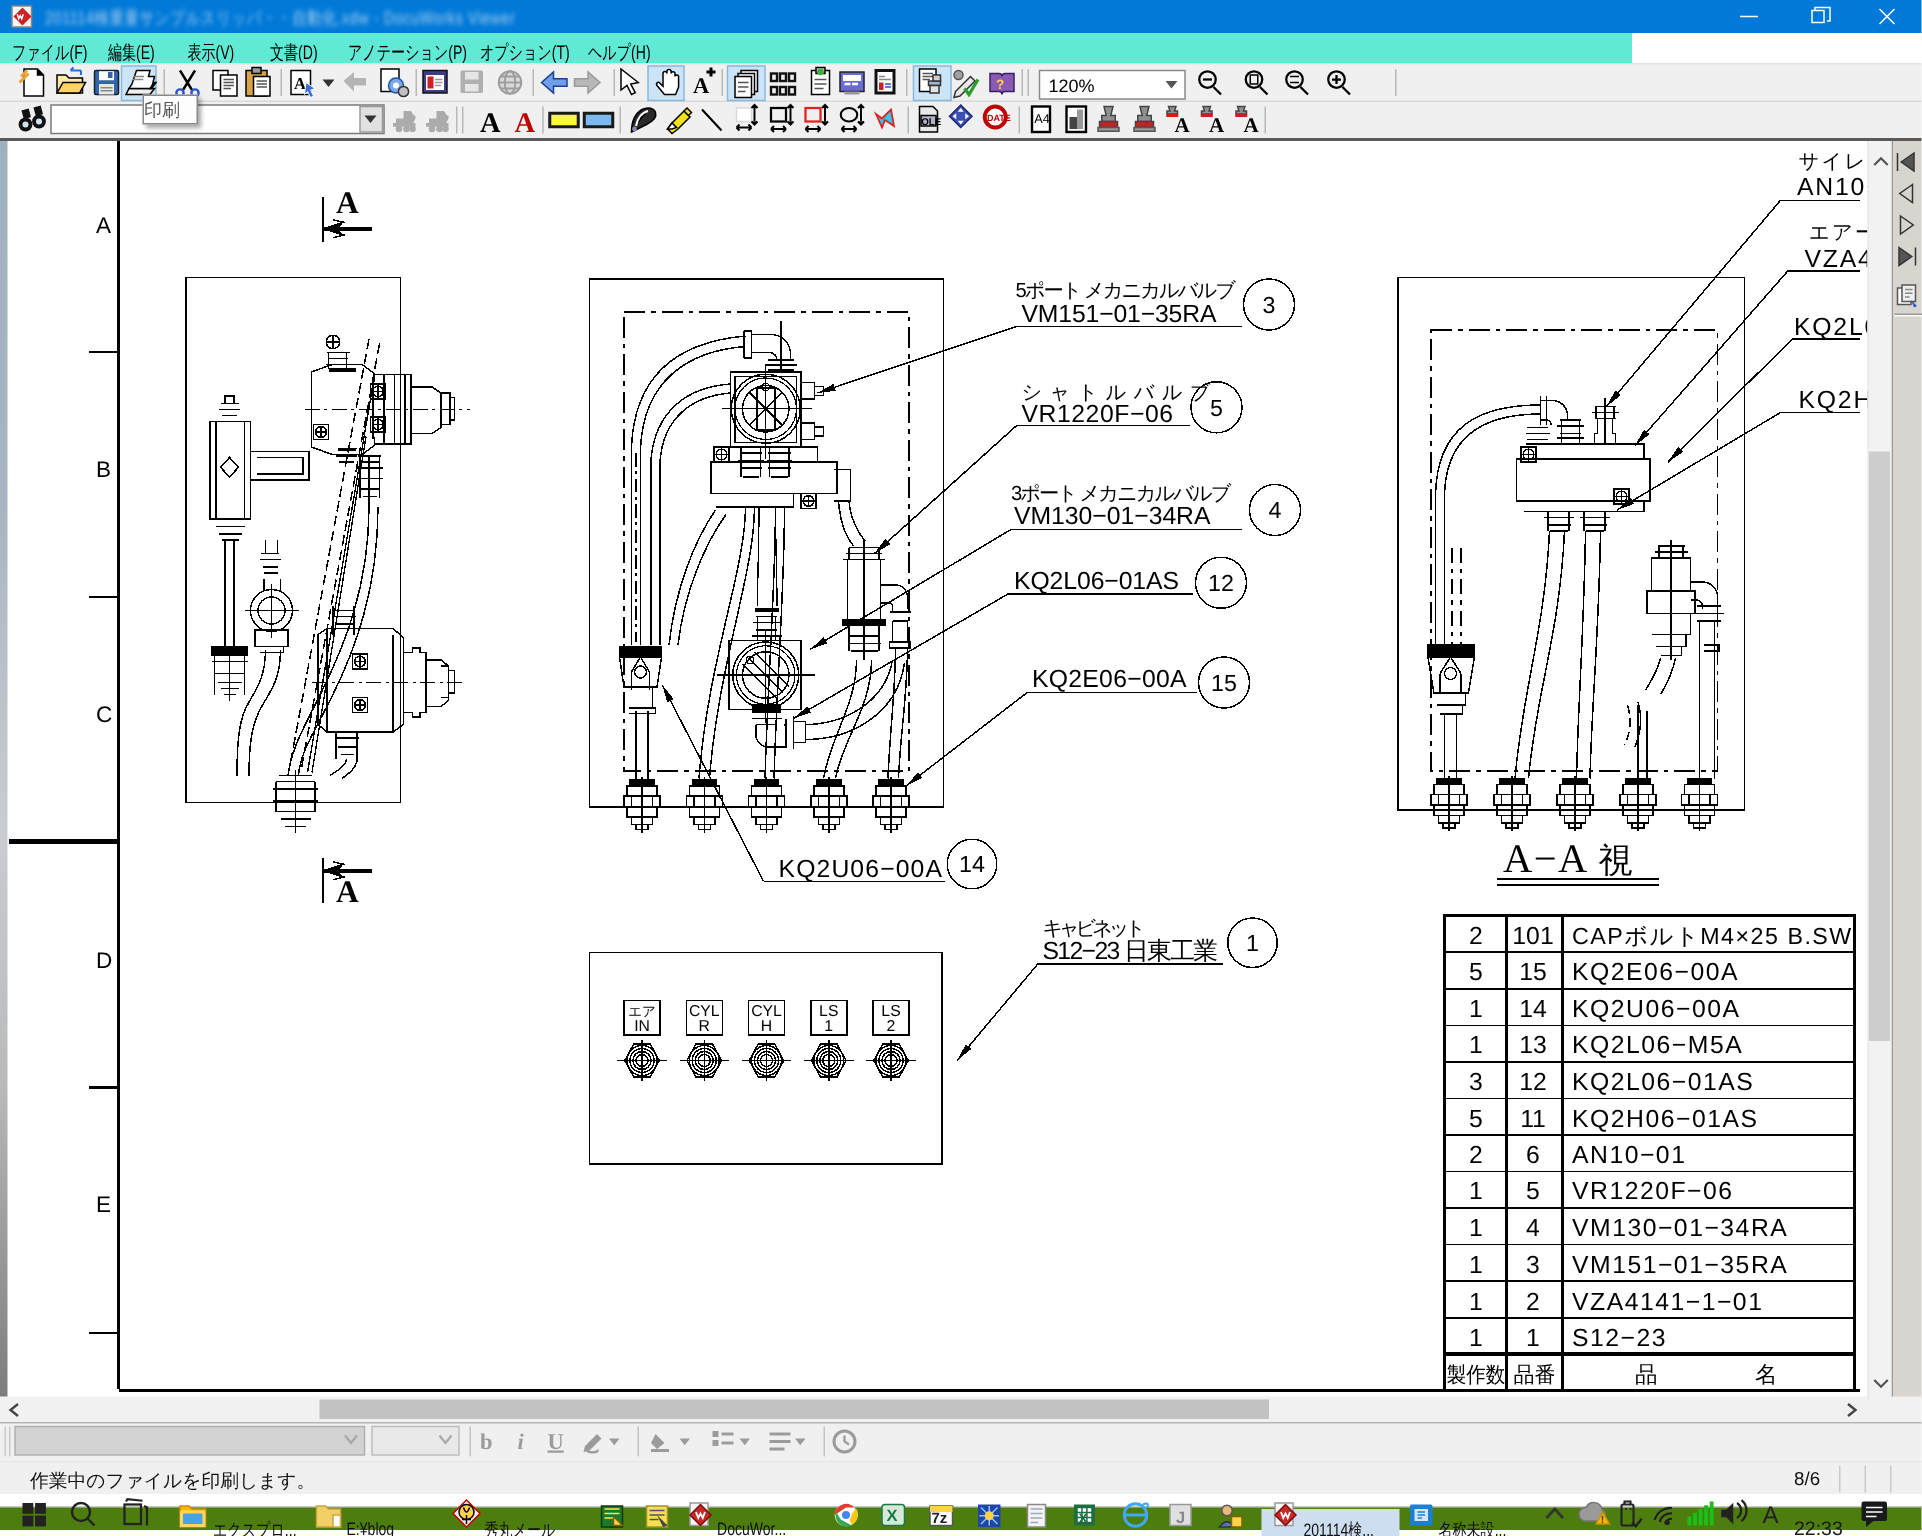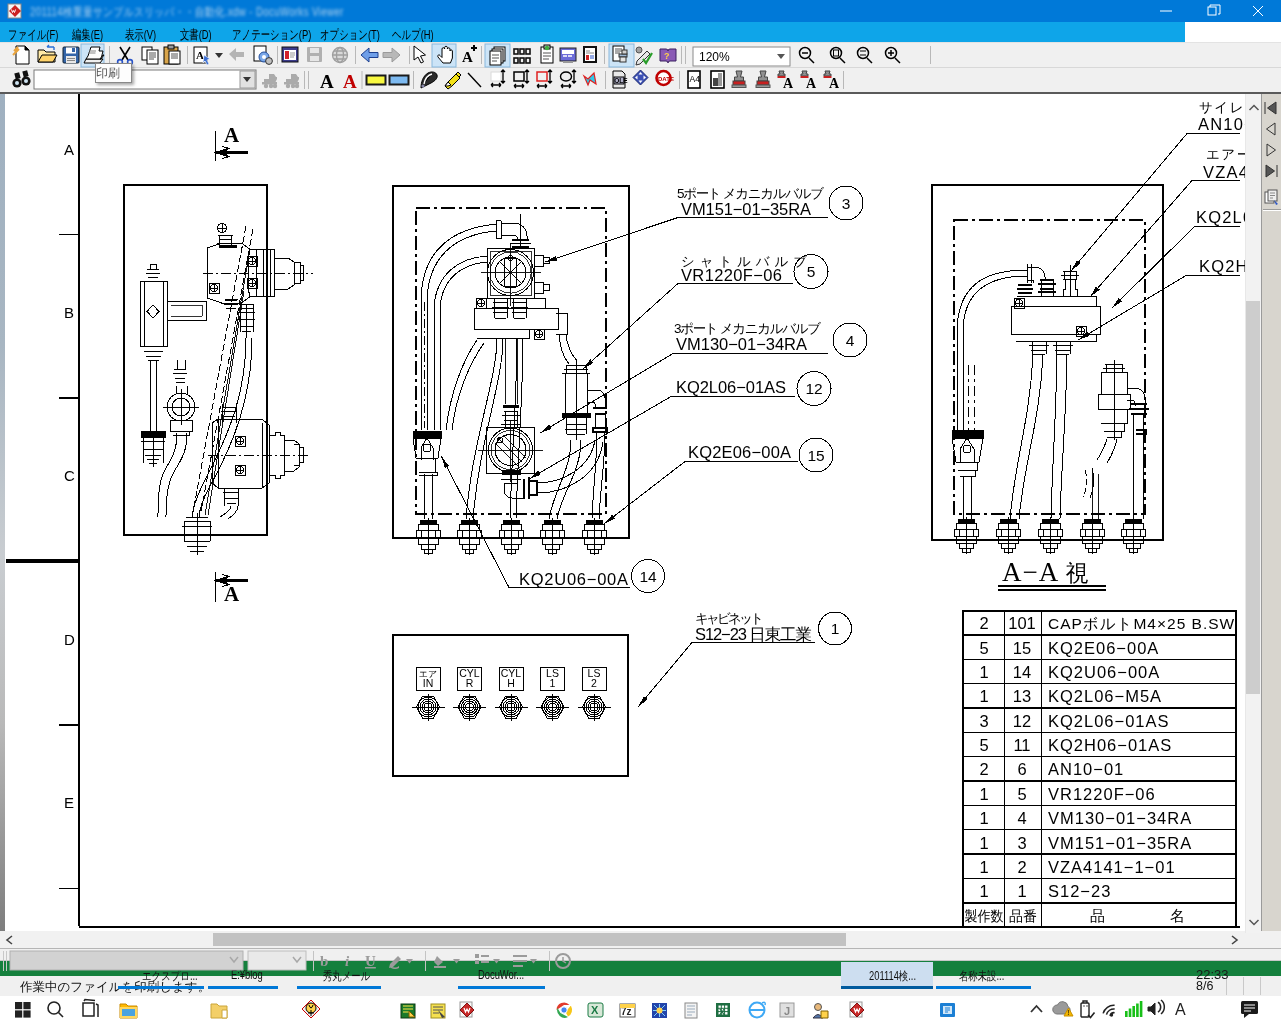--- a/index.html
+++ b/index.html
@@ -1,36 +1,36 @@
 <!DOCTYPE html>
 <html><head>
 <meta charset="utf-8">
 <style>
 html,body{margin:0;padding:0;width:1281px;height:1024px;overflow:hidden;
 font-family:"Liberation Sans",sans-serif;background:#fff;}
 *{box-sizing:border-box;}
 .abs{position:absolute;}
 #titlebar{position:absolute;left:0;top:0;width:1281px;height:22px;background:#0079d8;}
 #titletext{position:absolute;left:30px;top:4px;color:#bed9f0;font-size:12px;filter:blur(1.8px);opacity:.9;letter-spacing:.5px;display:inline-block;transform:scaleX(.8);transform-origin:left;white-space:nowrap;}
-#menubar{position:absolute;left:0;top:22px;width:1185px;height:20px;background:#0ea5e9;font-size:12.5px;color:#000;}
+#menubar{position:absolute;left:0;top:22px;width:1088px;height:20px;background:#5eead4;font-size:12.5px;color:#000;}
 .mi{position:absolute;top:4px;display:inline-block;transform:scaleX(.72);transform-origin:left;white-space:nowrap;font-size:13px;}
 #tb1{position:absolute;left:0;top:42px;width:1281px;height:25px;background:#f0f0f0;border-top:1px solid #e3e3e3;}
 #tb2{position:absolute;left:0;top:67px;width:1281px;height:25px;background:#f0f0f0;border-top:1px solid #d8d8d8;}
 #docsep{position:absolute;left:0;top:92px;width:1281px;height:2px;background:#5a5a5a;}
 #docarea{position:absolute;left:0;top:94px;width:1281px;height:839px;background:#fff;}
 #leftstrip{position:absolute;left:0;top:94px;width:5px;height:839px;
 background:linear-gradient(#9fb0c0,#a8b6c2 30%,#c9cdd1 55%,#b9b9b9 75%,#7d7d7d 100%);}
 #vscroll{position:absolute;left:1245px;top:94px;width:16px;height:839px;background:#f2f2f2;border-left:1px solid #e8e8e8;z-index:6;}
 #vthumb{position:absolute;left:1246px;top:301px;width:14px;height:393px;background:#cdcdcd;z-index:7;}
 #navpanel{position:absolute;left:1261px;top:94px;width:20px;height:839px;background:#d8d5ce;border-left:1px solid #9a9a9a;}
 #hscroll{position:absolute;left:0;top:931px;width:1281px;height:17px;background:#f1f1f1;}
 #hthumb{position:absolute;left:213px;top:933px;width:633px;height:13px;background:#c2c2c2;}
 #annobar{position:absolute;left:0;top:948px;width:1281px;height:26px;background:#f0f0f0;border-top:1px solid #b5b5b5;}
 #statusbar{position:absolute;left:0;top:974px;width:1281px;height:22px;background:#f0f0f0;border-top:1px solid #e5e5e5;font-size:12.5px;color:#111;}
-#taskbar{position:absolute;left:0;top:960px;width:1281px;height:16px;background:#15803d;border-top:1px solid #c8c8c8;}
+#taskbar{position:absolute;left:0;top:1004px;width:1281px;height:16px;background:#4d7c0f;border-top:1px solid #c8c8c8;}
 #tooltip{position:absolute;left:95px;top:63px;width:37px;height:20px;background:#fdfdfd;border:1px solid #888;
 box-shadow:2px 2px 3px rgba(0,0,0,.35);font-size:12px;color:#555;line-height:19px;z-index:50;}
 .runline{position:absolute;height:3px;background:#0078d7;}
 svg{display:block;}
 .tbtxt{font-size:12px;color:#111;display:inline-block;transform:scaleX(.78);transform-origin:left;white-space:nowrap;}
 </style>
 </head>
 <body>
 
 <div id="titlebar">

